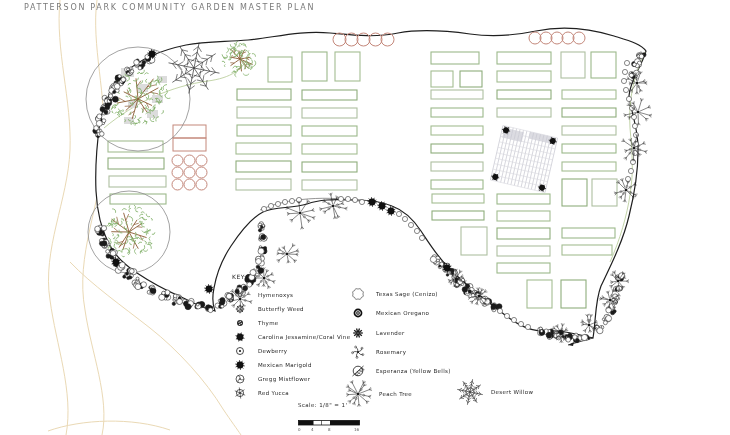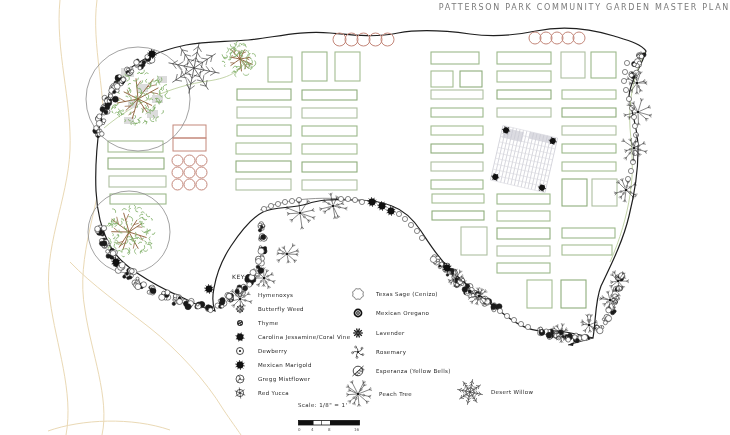--- a/index.html
+++ b/index.html
@@ -1,19 +1,19 @@
 <!DOCTYPE html>
 <html><head>
 <meta charset="utf-8">
 <style>
   html,body{margin:0;padding:0;background:#ffffff;}
   .sheet{position:relative;width:730px;height:435px;background:#fff;overflow:hidden;
          font-family:"DejaVu Sans",sans-serif;}
   #plan{position:absolute;left:0;top:0;}
-  .title{position:absolute;top:3px;left:0;width:100%;text-align:right;text-indent:24px;
+  .title{position:absolute;top:3px;left:0;width:100%;text-align:left;text-indent:24px;
          font-size:8px;letter-spacing:1.7px;color:#7a7a7a;font-family:"DejaVu Sans",sans-serif;}
   .keyhead{position:absolute;left:232px;top:273px;font-size:6px;letter-spacing:.5px;color:#2a2a2a;}
   .li{position:absolute;display:flex;align-items:center;gap:5px;}
   .li .lab{font-size:5.5px;letter-spacing:.35px;color:#262626;white-space:nowrap;}
   .scale-label{position:absolute;left:298px;top:402px;font-size:5.5px;letter-spacing:.4px;color:#2a2a2a;}
   .scale-bar{position:absolute;left:298px;top:417px;}
 </style>
 </head>
 <body>
 

